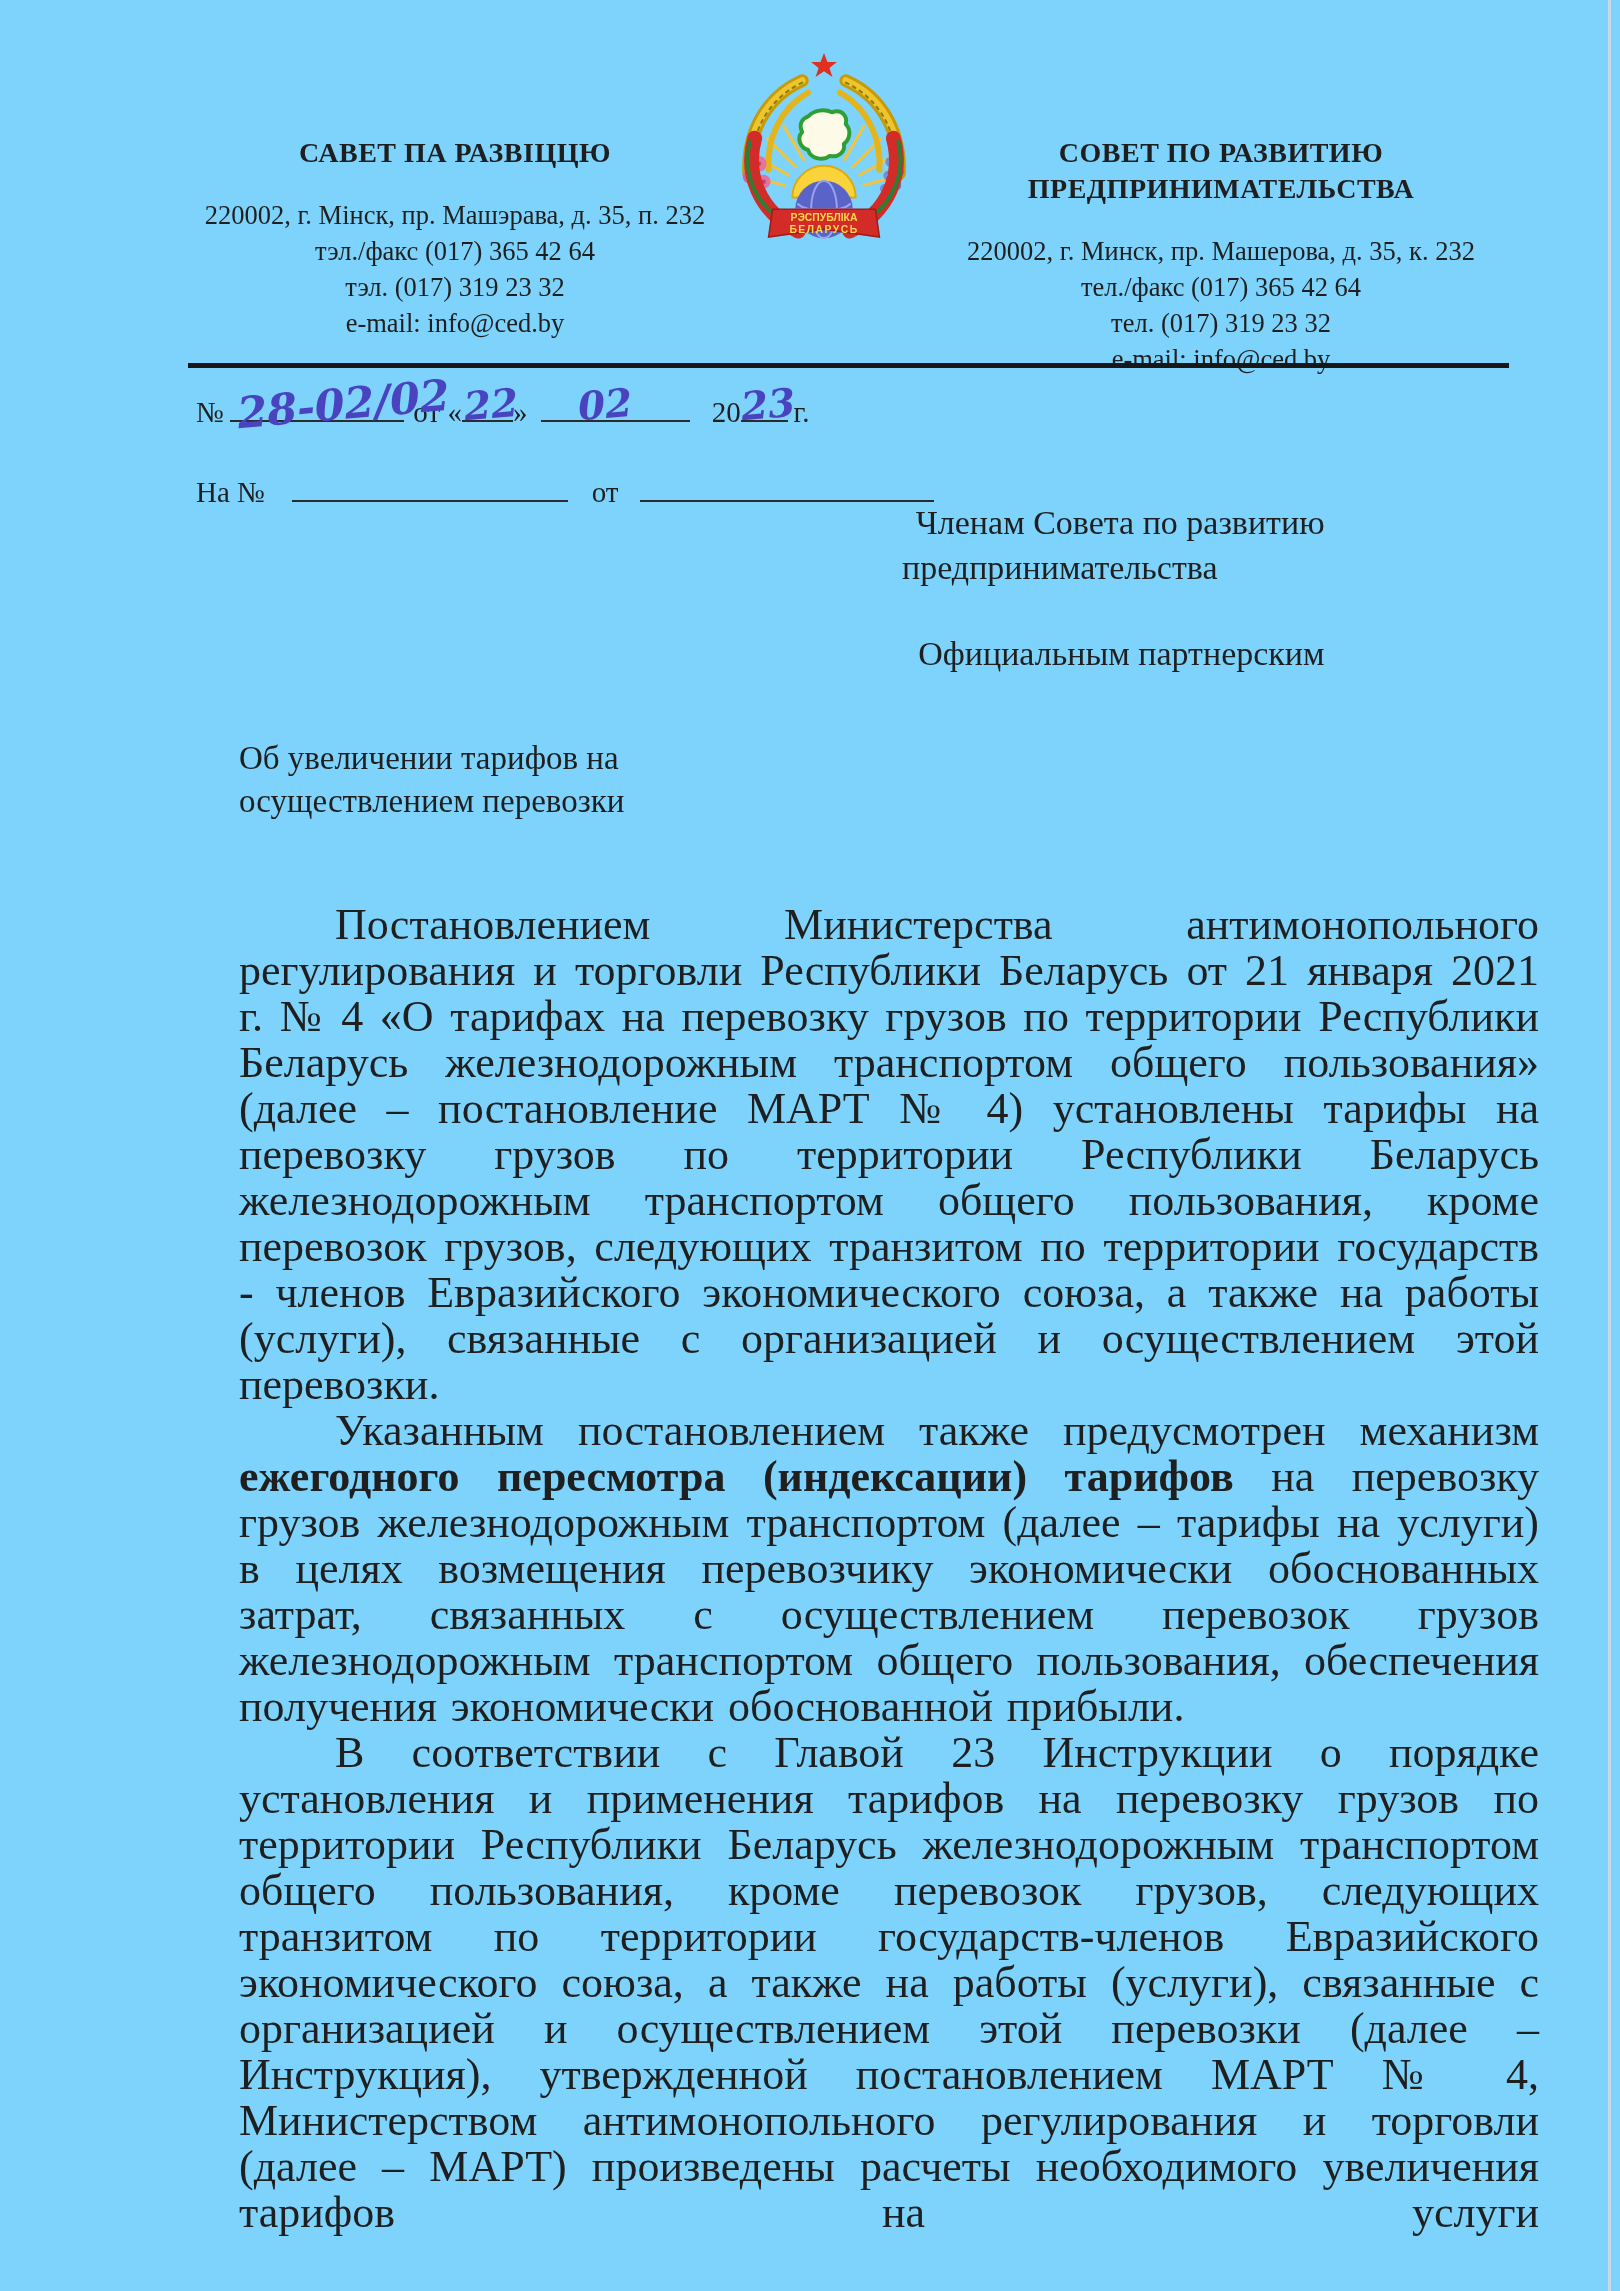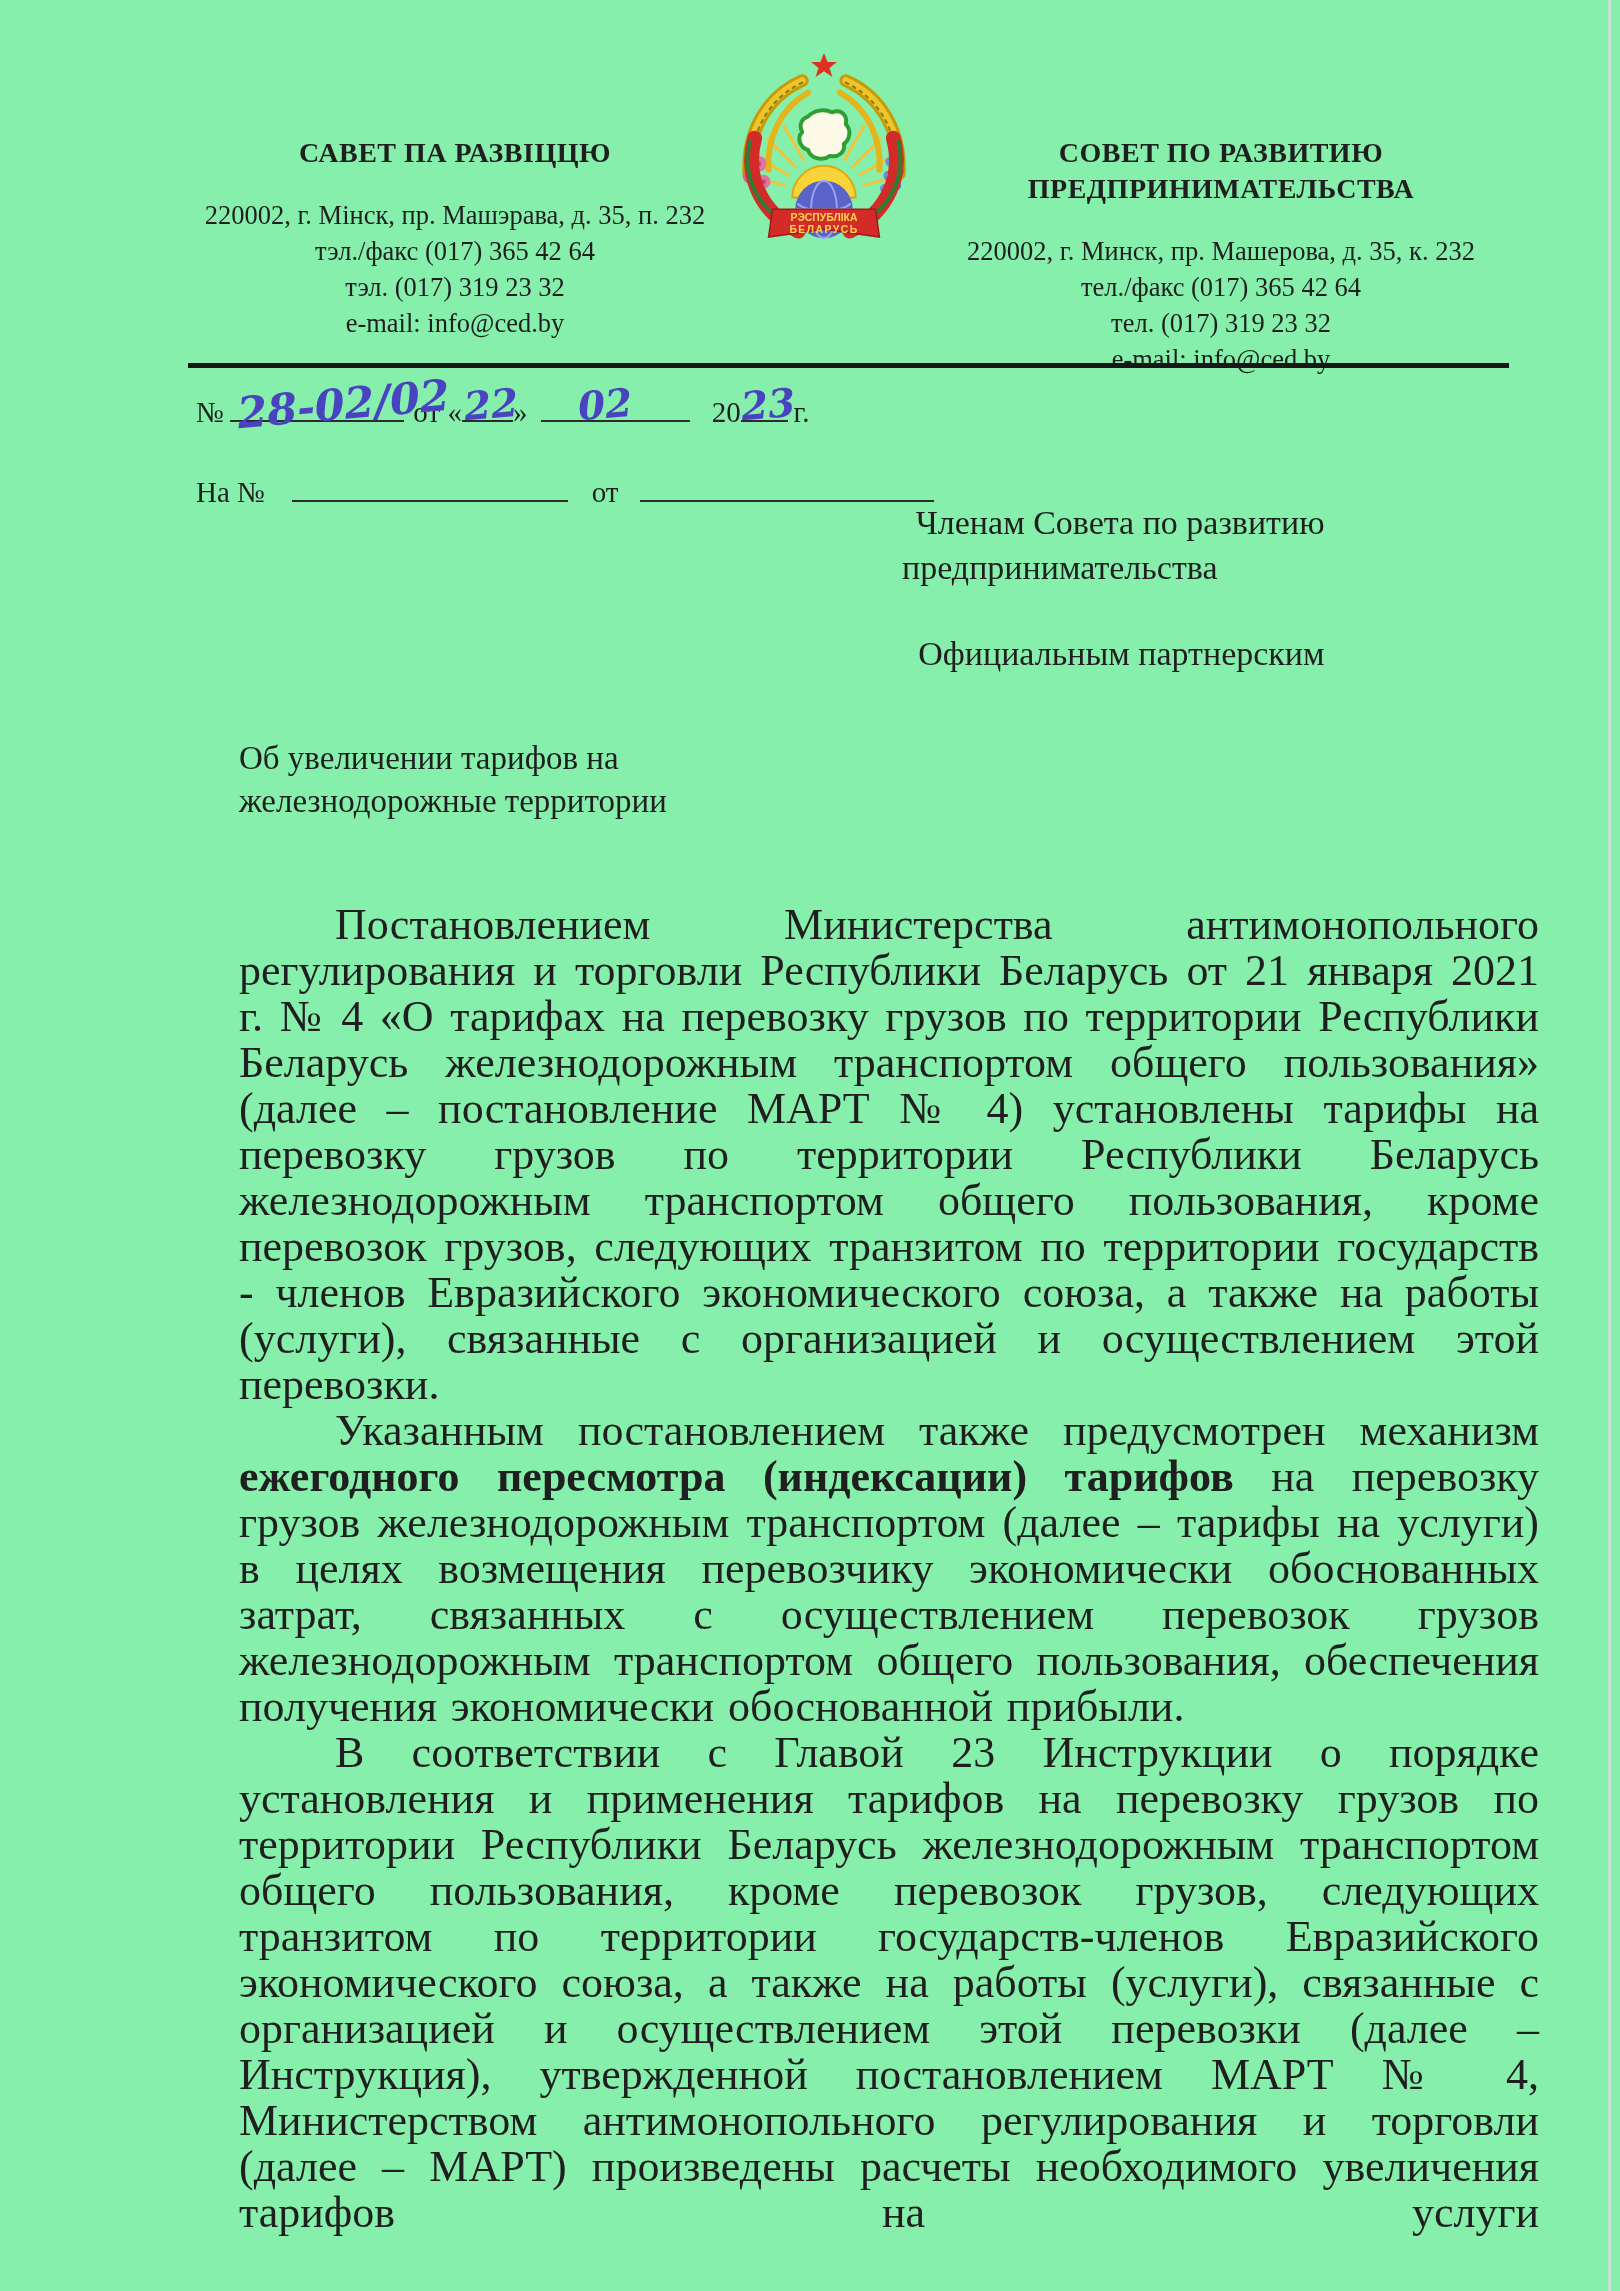--- a/index.html
+++ b/index.html
@@ -1,19 +1,19 @@
 <!DOCTYPE html>
 <html lang="ru"><head>
 <meta charset="utf-8">
 <style>
   html,body{margin:0;padding:0;background:#9a9aa0;}
   .page{
     position:relative;
     width:1620px;height:2292px;
-    background:#86efac;
+    background:#7dd3fc;
     margin:0 auto;
     overflow:hidden;
     font-family:"Liberation Serif", serif;
     color:#1f1f1f;
   }
   .scan-edge{
     position:absolute;top:0;bottom:0;right:8.8px;width:2.9px;
     background:#d9d9e0;opacity:.8;
   }
   
@@ -180,21 +180,21 @@
       <div class="recipient-line-first">Членам Совета по развитию</div>
       <div>предпринимательства</div>
     </div>
     <div class="recipient-group">
       <div class="recipient-line-first">Официальным партнерским</div>
     </div>
   </div>
 
   <div class="subject">
     <div>Об увеличении тарифов на</div>
-    <div>железнодорожные территории</div>
+    <div>осуществлением перевозки</div>
   </div>
 
   <div class="body-text">
     <p><span>Постановлением Министерства антимонопольного регулирования и торговли Республики Беларусь от 21 января 2021 г. № 4 «О тарифах на перевозку грузов по территории Республики Беларусь железнодорожным транспортом общего пользования» (далее – постановление МАРТ № 4) установлены тарифы на перевозку грузов по территории Республики Беларусь железнодорожным транспортом общего пользования, кроме перевозок грузов, следующих транзитом по территории государств - членов Евразийского экономического союза, а также на работы (услуги), связанные с организацией и осуществлением этой перевозки.</span></p>
     <p><span>Указанным постановлением также предусмотрен механизм </span><span class="bold">ежегодного пересмотра (индексации) тарифов</span><span> на перевозку грузов железнодорожным транспортом (далее – тарифы на услуги) в целях возмещения перевозчику экономически обоснованных затрат, связанных с осуществлением перевозок грузов железнодорожным транспортом общего пользования, обеспечения получения экономически обоснованной прибыли.</span></p>
     <p class="last"><span>В соответствии с Главой 23 Инструкции о порядке установления и применения тарифов на перевозку грузов по территории Республики Беларусь железнодорожным транспортом общего пользования, кроме перевозок грузов, следующих транзитом по территории государств-членов Евразийского экономического союза, а также на работы (услуги), связанные с организацией и осуществлением этой перевозки (далее – Инструкция), утвержденной постановлением МАРТ № 4, Министерством антимонопольного регулирования и торговли (далее – МАРТ) произведены расчеты необходимого увеличения тарифов на услуги</span></p>
   </div>
 
 </div>
 

